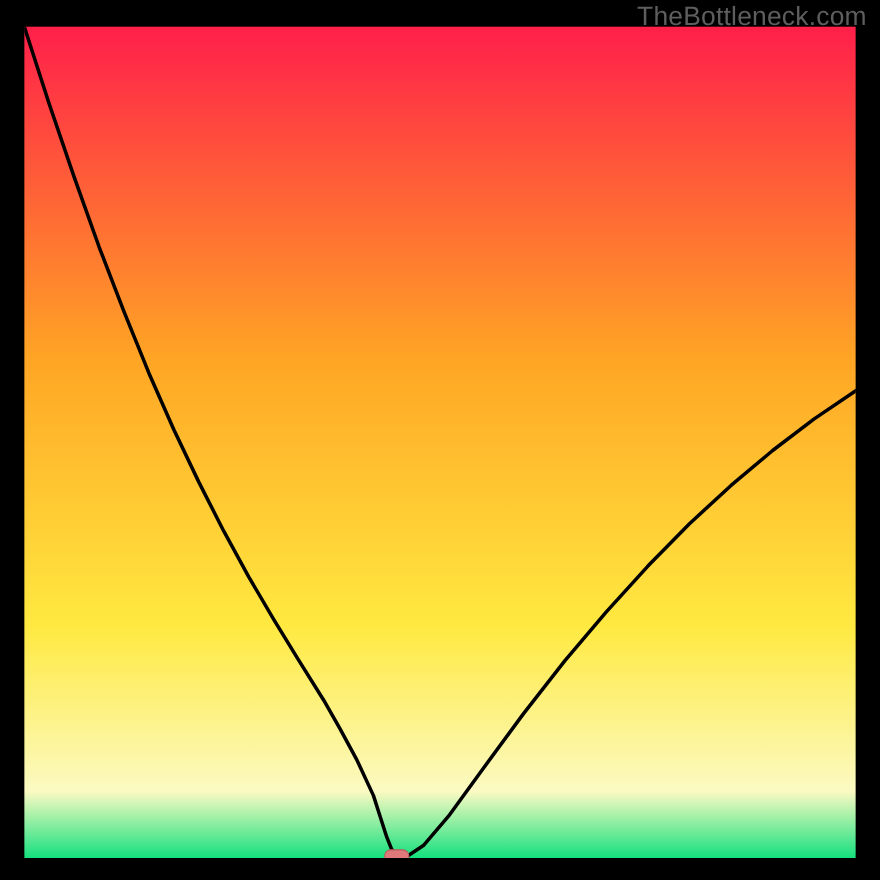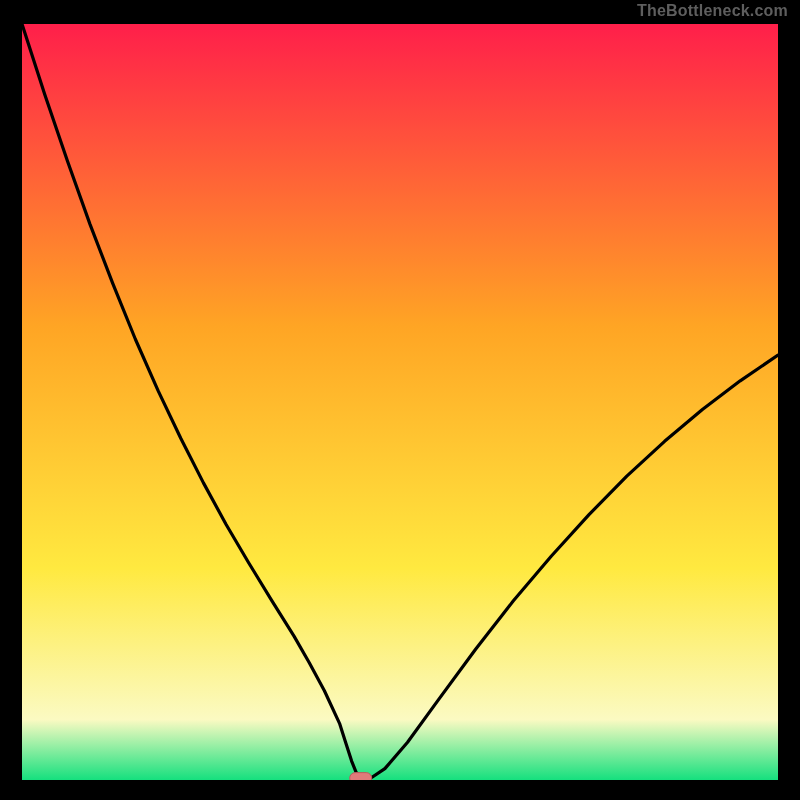--- a/index.html
+++ b/index.html
@@ -15,22 +15,22 @@
     position: relative;
     width: 800px;
     height: 800px;
     background: #000;
   }
   .watermark {
     position: absolute;
     top: 2px;
     right: 12px;
     color: #5e5e5e;
-    font-size: 16px;
-    font-weight: 700;
+    font-size: 24px;
+    font-weight: 400;
     letter-spacing: 0.2px;
     z-index: 5;
   }
   svg.plot {
     position: absolute;
     left: 22px;
     top: 24px;
     width: 756px;
     height: 756px;
     display: block;

